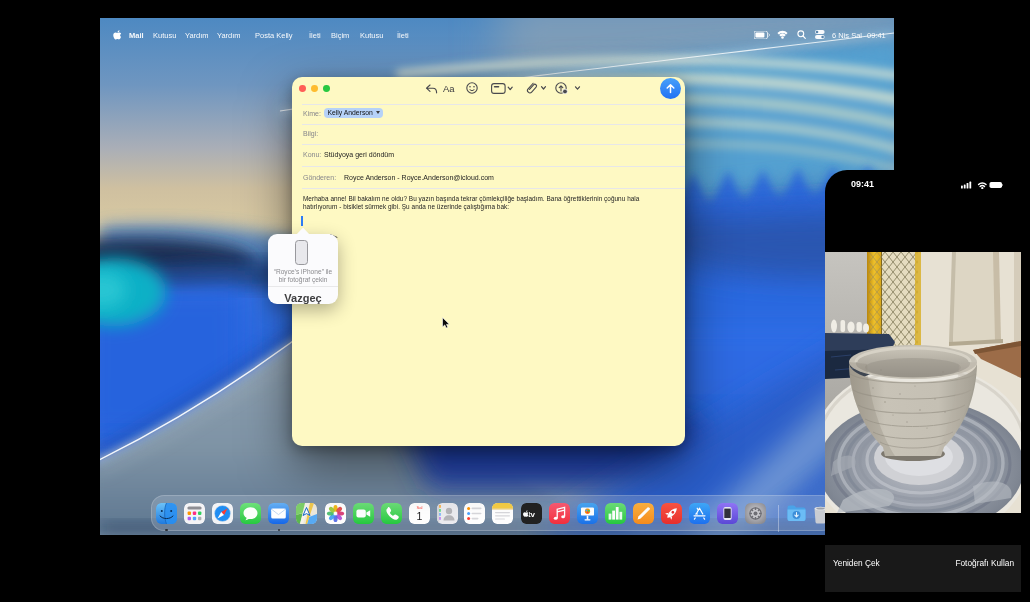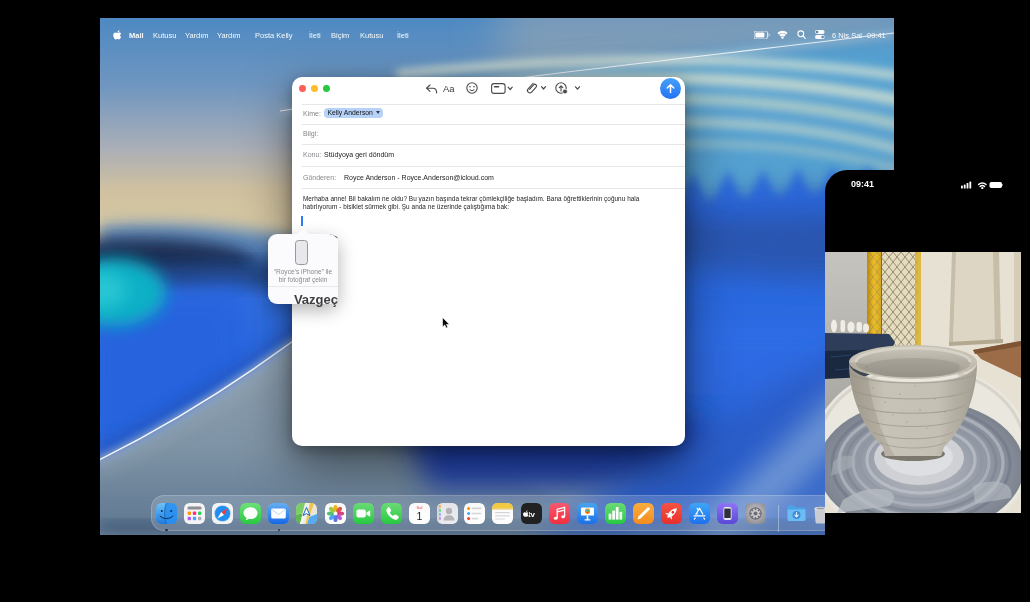--- a/index.html
+++ b/index.html
@@ -1,20 +1,20 @@
 <!DOCTYPE html>
 <html><head><meta charset="utf-8">
 <style>
 html,body{margin:0;padding:0;background:#000;width:1030px;height:602px;overflow:hidden;font-family:"Liberation Sans",sans-serif;}
 #stage{position:absolute;left:0;top:0;width:1030px;height:602px;background:#000;}
 #desktop{position:absolute;left:100px;top:18px;width:794px;height:517px;overflow:hidden;}
 #wall{position:absolute;left:0;top:0;}
 #menubar{position:absolute;left:0;top:0;width:794px;height:19px;color:#fff;font-size:7.5px;display:flex;align-items:center;margin-top:8px;}
 #menubar .it{margin-right:0;white-space:nowrap;opacity:.95}
-#win{position:absolute;left:292px;top:77px;width:393px;height:369px;background:#ffffff;border-radius:10px;box-shadow:0 20px 50px rgba(0,0,0,.5),0 4px 14px rgba(0,0,0,.3);}
+#win{position:absolute;left:292px;top:77px;width:393px;height:369px;background:#fef9c3;border-radius:10px;box-shadow:0 20px 50px rgba(0,0,0,.5),0 4px 14px rgba(0,0,0,.3);}
 .tl{position:absolute;top:8.3px;width:6.8px;height:6.8px;border-radius:50%;}
 .sep{position:absolute;left:10px;right:0;height:1px;background:#e7e7e9;}
 .lbl{position:absolute;color:#86868b;font-size:7px;}
 .val{position:absolute;color:#1c1c1e;font-size:7px;}
 #dock{position:absolute;left:51px;top:477px;width:684px;height:36px;border-radius:13px;background:rgba(185,200,220,.28);box-shadow:inset 0 0 0 1px rgba(255,255,255,.18);}
 .di{position:absolute;top:485px;width:21px;height:21px;border-radius:5.2px;}
 #overlay{position:absolute;left:825px;top:170px;width:205px;height:432px;background:#000;border-top-left-radius:22px;color:#fff;}
 #popup{position:absolute;left:268px;top:234px;width:70px;height:70px;background:#fbfbfd;border-radius:9px;box-shadow:0 6px 18px rgba(0,0,0,.3);}
 </style></head>
 <body>
@@ -439,21 +439,21 @@
     <div class="val" style="left:11px;top:118px;width:360px;font-size:6.4px;line-height:8.2px;letter-spacing:.05px;">Merhaba anne! Bil bakalım ne oldu? Bu yazın başında tekrar çömlekçiliğe başladım. Bana öğrettiklerinin çoğunu hala<br>hatırlıyorum - bisiklet sürmek gibi. Şu anda ne üzerinde çalıştığıma bak:</div>
     <div style="position:absolute;left:9px;top:138.5px;width:1.6px;height:10.5px;background:#2d7cf6;"></div>
     <div style="position:absolute;left:38px;top:157px;width:8px;height:7px;background:#3a3a3c;clip-path:polygon(0 0,100% 45%,45% 60%,70% 100%,55% 100%,35% 65%,0 90%);"></div>
   </div>
 
   <div id="popup">
     <div style="position:absolute;left:28.5px;top:-6.5px;width:13px;height:7px;background:#fbfbfd;clip-path:polygon(50% 0,100% 100%,0 100%);"></div>
     <div style="position:absolute;left:26.6px;top:6px;width:13.4px;height:24.6px;border:1.2px solid #98989d;border-radius:3.5px;background:#e8e8ec;box-sizing:border-box;"></div>
     <div style="position:absolute;left:0;top:33.5px;width:70px;text-align:center;color:#8a8a8e;font-size:6.6px;line-height:8px;">“Royce’s iPhone” ile<br>bir fotoğraf çekin</div>
     <div style="position:absolute;left:0;top:51.6px;width:70px;height:1px;background:#e8e8ea;"></div>
-    <div style="position:absolute;left:0;top:58px;width:70px;text-align:right;color:#3f3f41;font-size:13px;font-weight:bold;">Vazgeç</div>
+    <div style="position:absolute;left:0;top:58px;width:70px;text-align:center;color:#3f3f41;font-size:11px;font-weight:bold;">Vazgeç</div>
   </div>
 
   <svg style="position:absolute;left:441px;top:316px" width="10" height="13" viewBox="0 0 10 13">
     <path d="M1.5,1.5 L1.5,11 L3.8,8.9 L5.1,12 L6.8,11.3 L5.5,8.4 L8.3,8.2 Z" fill="#0a0a0a" stroke="#fff" stroke-width=".6"></path>
   </svg>
 
   <div id="overlay">
     <div style="position:absolute;left:26px;top:9px;font-size:9px;font-weight:bold;">09:41</div>
     <svg style="position:absolute;left:136px;top:10.5px" width="42" height="8" viewBox="0 0 42 8">
       <rect x="0" y="4.6" width="1.8" height="3" rx=".6" fill="#fff"></rect>
@@ -576,14 +576,18 @@
             <circle cx="102" cy="176" r=".6"></circle>
             <circle cx="68" cy="163" r=".6"></circle>
             <circle cx="120" cy="160" r=".7"></circle>
             <circle cx="90" cy="134" r=".6"></circle>
             <circle cx="48" cy="136" r=".7"></circle>
             <circle cx="56" cy="118" r=".7"></circle>
             <circle cx="118" cy="120" r=".7"></circle>
         </g>
       </g>
     </svg>
+    <div style="position:absolute;left:0;top:374.5px;width:196px;height:47.5px;background:#191919;font-size:8.3px;color:#fff;">
+      <span style="position:absolute;left:8px;top:13px">Yeniden Çek</span>
+      <span style="position:absolute;right:7px;top:13px">Fotoğrafı Kullan</span>
+    </div>
   </div>
 </div>
 
 </body></html>

